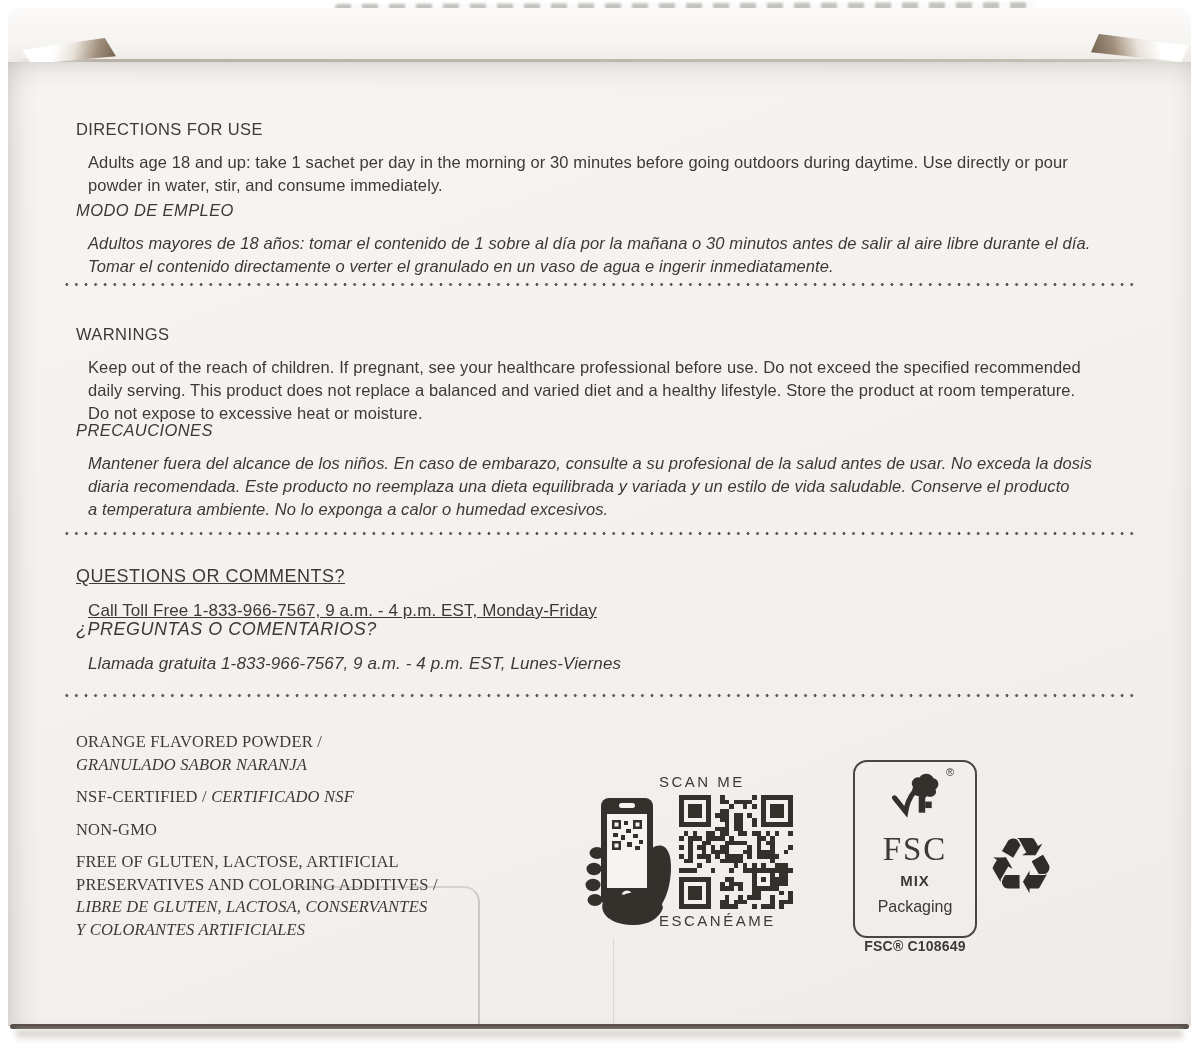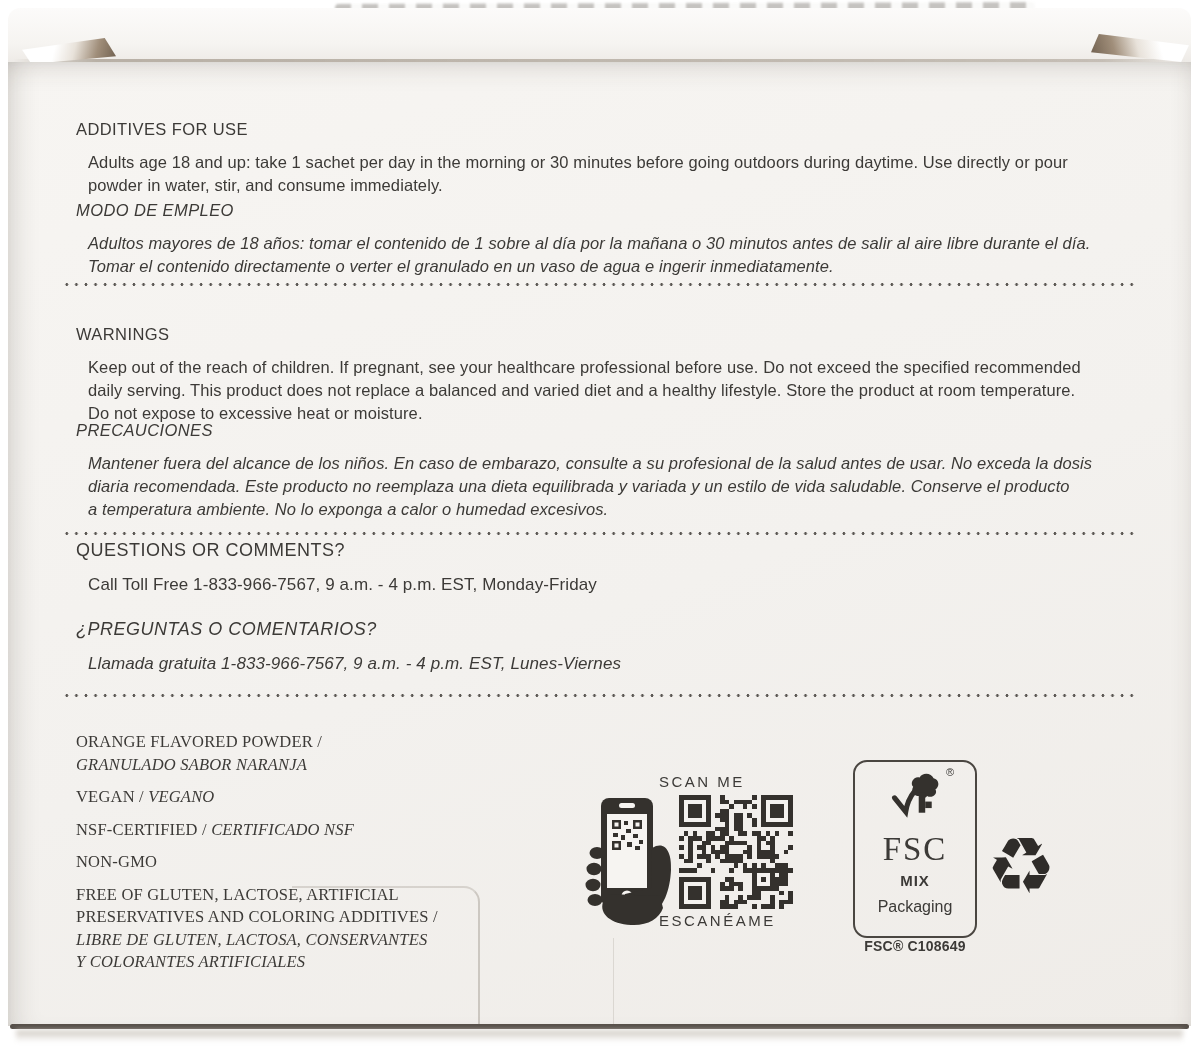--- a/index.html
+++ b/index.html
@@ -66,21 +66,21 @@
   }
   
   .sec{position:absolute;left:76px;width:1078px;}
   .h{font-size:16.5px;font-weight:400;letter-spacing:.4px;margin:0 0 6px 0;}
   .b{font-size:16.5px;line-height:23px;margin:12px;white-space:pre-line;letter-spacing:.1px;}
   .es{font-style:italic;}
   #s-dir{top:120px;}
   #s-modo{top:201px;}
   #s-warn{top:325px;}
   #s-prec{top:421px;}
-  #s-q{top:540px;}
+  #s-q{top:566px;text-decoration:underline;}
   #s-p{top:619px;}
   #s-q .h,#s-p .h{font-size:18px;letter-spacing:.5px;margin-bottom:7px;}
   #s-q .b,#s-p .b{font-size:17px;}
   .dots{
     position:absolute;left:62px;width:1076px;height:5px;
     background-image:radial-gradient(circle, rgba(74,70,66,.9) 1.2px, rgba(74,70,66,0) 1.7px);
     background-size:9.6px 5px;background-repeat:repeat-x;background-position:0 50%;
   }
   #dots1{top:282px;}
   #dots2{top:531px;}
@@ -119,21 +119,21 @@
 <div class="top-blur"></div>
 
 <div class="box">
   <div class="lid"></div>
   <div class="notch-l"></div>
   <div class="notch-r"></div>
 
   <div class="face"></div>
 
   <section class="sec" id="s-dir">
-    <h2 class="h">ADDITIVES FOR USE</h2>
+    <h2 class="h">DIRECTIONS FOR USE</h2>
     <p class="b">Adults age 18 and up: take 1 sachet per day in the morning or 30 minutes before going outdoors during daytime. Use directly or pour
 powder in water, stir, and consume immediately.</p>
   </section>
 
   <section class="sec es" id="s-modo">
     <h2 class="h">MODO DE EMPLEO</h2>
     <p class="b">Adultos mayores de 18 años: tomar el contenido de 1 sobre al día por la mañana o 30 minutos antes de salir al aire libre durante el día.
 Tomar el contenido directamente o verter el granulado en un vaso de agua e ingerir inmediatamente.</p>
   </section>
 
@@ -163,21 +163,20 @@
   <section class="sec es" id="s-p">
     <h2 class="h">¿PREGUNTAS O COMENTARIOS?</h2>
     <p class="b">Llamada gratuita 1-833-966-7567, 9 a.m. - 4 p.m. EST, Lunes-Viernes</p>
   </section>
 
   <div class="dots" id="dots3"></div>
 
   <div id="attrs">
     <p class="attr"><span class="seg">ORANGE FLAVORED POWDER /
 </span><span class="seg it">GRANULADO SABOR NARANJA</span></p>
-    <p class="attr"><span class="seg">VEGAN / </span><span class="seg it">VEGANO</span></p>
     <p class="attr"><span class="seg">NSF-CERTIFIED / </span><span class="seg it">CERTIFICADO NSF</span></p>
     <p class="attr"><span class="seg">NON-GMO</span></p>
     <p class="attr"><span class="seg">FREE OF GLUTEN, LACTOSE, ARTIFICIAL
 PRESERVATIVES AND COLORING ADDITIVES /
 </span><span class="seg it">LIBRE DE GLUTEN, LACTOSA, CONSERVANTES
 Y COLORANTES ARTIFICIALES</span></p>
   </div>
 
   <div id="phone">
     <svg viewBox="0 0 94 144" width="94" height="144" aria-hidden="true">

